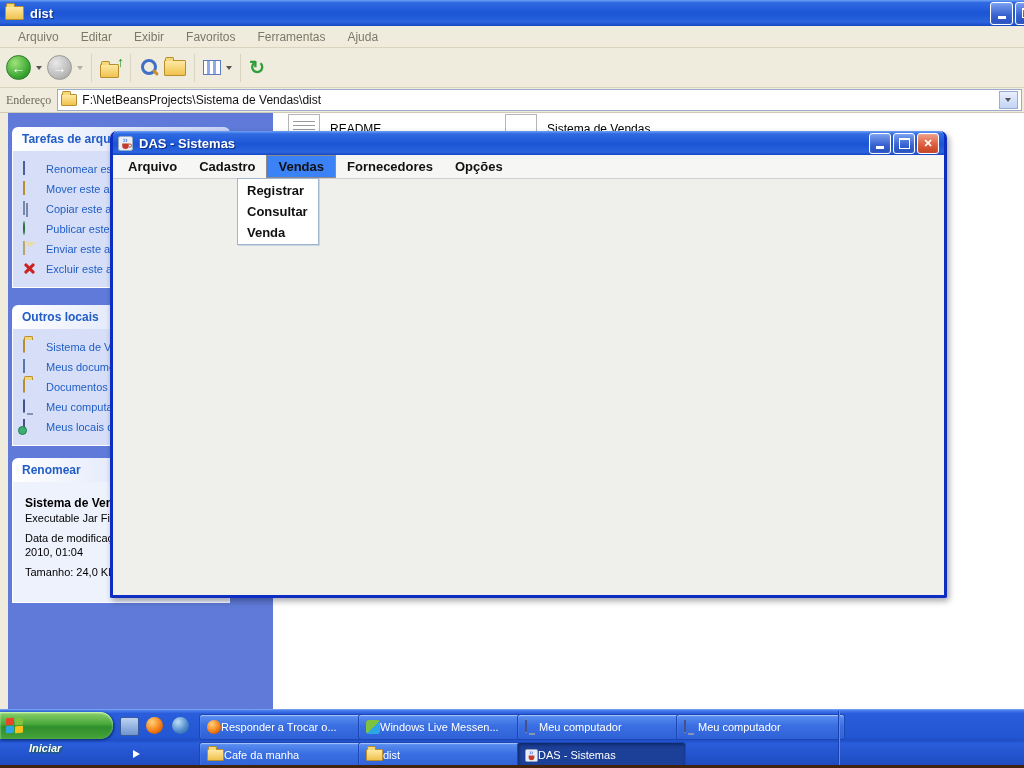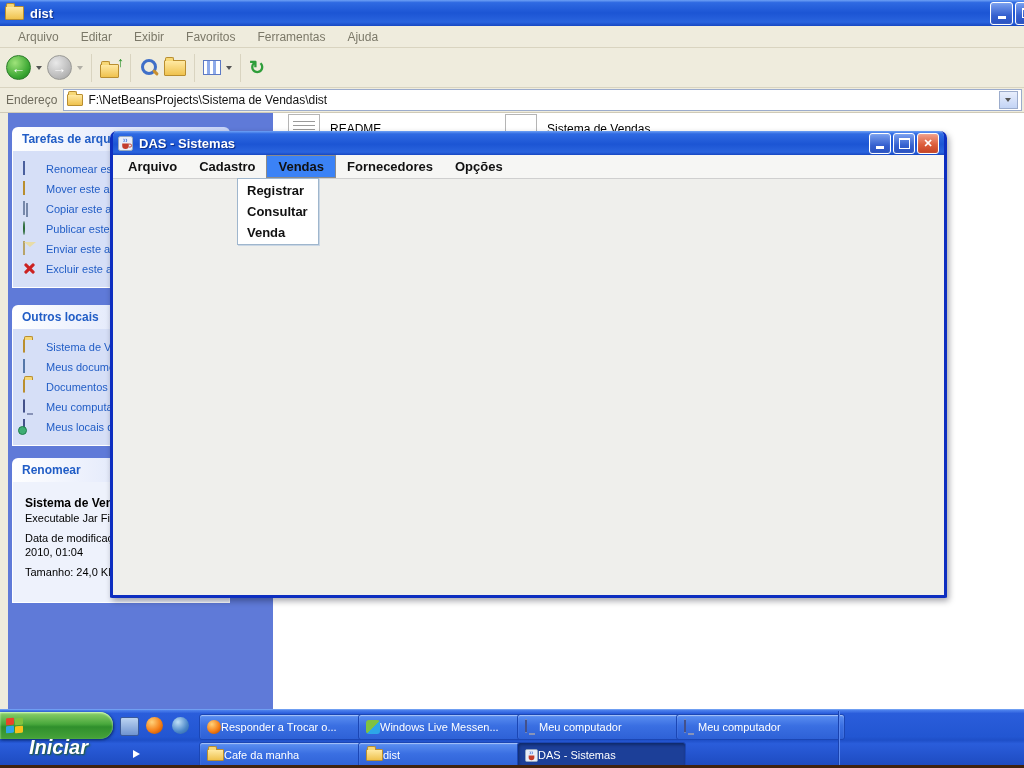--- a/index.html
+++ b/index.html
@@ -42,21 +42,21 @@
   .up-arrow{position:absolute;right:-2px;top:-4px;color:#1f8e1f;font-weight:bold;font-size:14px;}
   .search-ic{position:relative;width:20px;height:20px;}
   .search-ic::before{content:"";position:absolute;left:2px;top:1px;width:10px;height:10px;border:3px solid #3f6fc8;border-radius:50%;}
   .search-ic::after{content:"";position:absolute;left:13px;top:13px;width:7px;height:3px;background:#c98f2e;transform:rotate(45deg);border-radius:2px;}
   .views-ic{width:16px;height:13px;border:1px solid #5c79c4;
     background:linear-gradient(90deg,#fff 0 3px,#8fabea 3px 6px,#fff 6px 9px,#8fabea 9px 12px,#fff 12px 16px);}
   .refresh-ic{color:#2f9e3a;font-size:19px;font-weight:bold;line-height:19px;}
 
   .ex-address{position:absolute;left:0;top:88px;right:0;height:24px;background:#efecdd;
     display:flex;align-items:center;gap:6px;padding:0 6px;z-index:5;border-bottom:1px solid #cfcaB8;}
-  .addr-label{font-size:12px;color:#6e6b5d;}
+  .addr-label{font-size:12px;color:#6e6b5d;font-family:Liberation Serif, serif;}
   .addr-box{flex:1;height:20px;background:#fff;border:1px solid #9caccc;display:flex;align-items:center;gap:5px;padding:0 3px;}
   .addr-text{font-size:12px;color:#111;}
   .addr-drop{margin-left:auto;width:17px;height:16px;background:linear-gradient(#e8eefc,#c3d4f5);
     border:1px solid #9caccc;display:flex;align-items:center;justify-content:center;}
   .go-btn{width:19px;height:19px;border-radius:3px;border:1px solid #1f6f1f;
     background:linear-gradient(180deg,#6cc356,#2f9232);color:#fff;font-weight:bold;font-size:12px;
     display:flex;align-items:center;justify-content:center;}
   .go-label{font-size:12px;color:#333;}
 
   
@@ -115,21 +115,21 @@
   .java-ic{width:15px;height:15px;flex:none;}
 
   
   .taskbar{position:absolute;left:0;bottom:0;width:1024px;height:58px;z-index:100;
     background:linear-gradient(180deg,#4f83ee 0%,#2a5ddb 6%,#2256d2 46%,#1e4fc8 52%,#2a5ddb 58%,#1c49bd 100%);
     border-top:1px solid #6f9ef2;}
   .taskbar::after{content:"";position:absolute;left:0;right:0;bottom:0;height:3px;background:#40220f;}
   .start{position:absolute;left:0;top:2px;width:95px;height:27px;border-radius:0 13px 13px 0;
     background:linear-gradient(180deg,#8fd06c 0%,#48a83c 45%,#2f8f2c 55%,#47a33a 100%);
     box-shadow:inset 0 1px 2px #d6ffc0,1px 1px 3px #0a2a6a;display:flex;align-items:center;gap:5px;padding:0 12px 0 6px;}
-  .start-label{color:#fff;font-size:20px;font-weight:bold;font-style:italic;text-shadow:1px 1px 2px #1e5e1e;margin-top:44px;}
+  .start-label{color:#fff;font-size:11px;font-weight:bold;font-style:italic;text-shadow:1px 1px 2px #1e5e1e;margin-top:44px;}
   .flag{width:18px;height:16px;display:grid;grid-template-columns:8px 8px;grid-template-rows:7px 7px;gap:1px;}
   .flag i{border-radius:1px;transform:skewY(-6deg);}
   .flag i:nth-child(1){background:#e8442a;} .flag i:nth-child(2){background:#7fc240;}
   .flag i:nth-child(3){background:#2da6e8;} .flag i:nth-child(4){background:#f8c21a;}
   .flag.small{width:14px;height:12px;grid-template-columns:6px 6px;grid-template-rows:5px 5px;}
   .ql-ic{position:absolute;width:17px;height:17px;}
   .ic-desktop{background:linear-gradient(#bcd4f2,#6f94d0);border:1px solid #3a5a9a;border-radius:2px;}
   .ic-ff{border-radius:50%;background:radial-gradient(circle at 35% 30%,#ffd27a,#f57f17 55%,#a84200);}
   .ic-msn{border-radius:50%;background:radial-gradient(circle at 35% 30%,#bfe0f8,#4a86c8 60%,#2a5a98);}
   .ic-media{border-radius:50%;background:conic-gradient(#f2a71b 0 25%,#3a7ee0 25% 50%,#67b32e 50% 75%,#e8542a 75% 100%);position:relative;}

